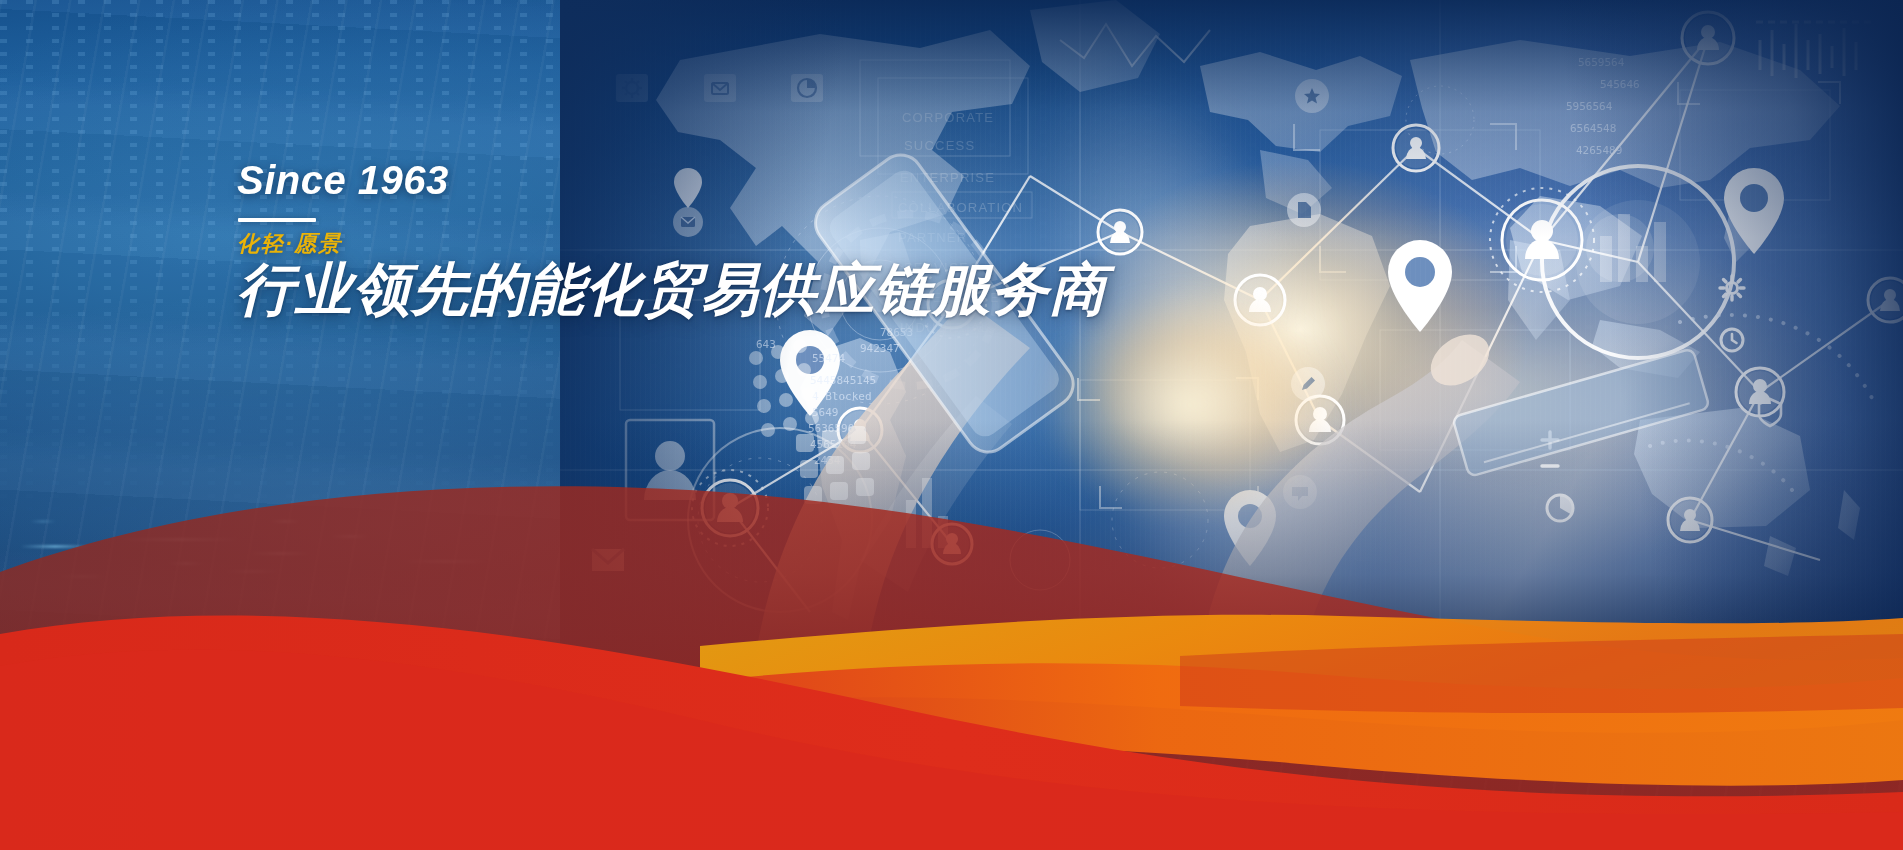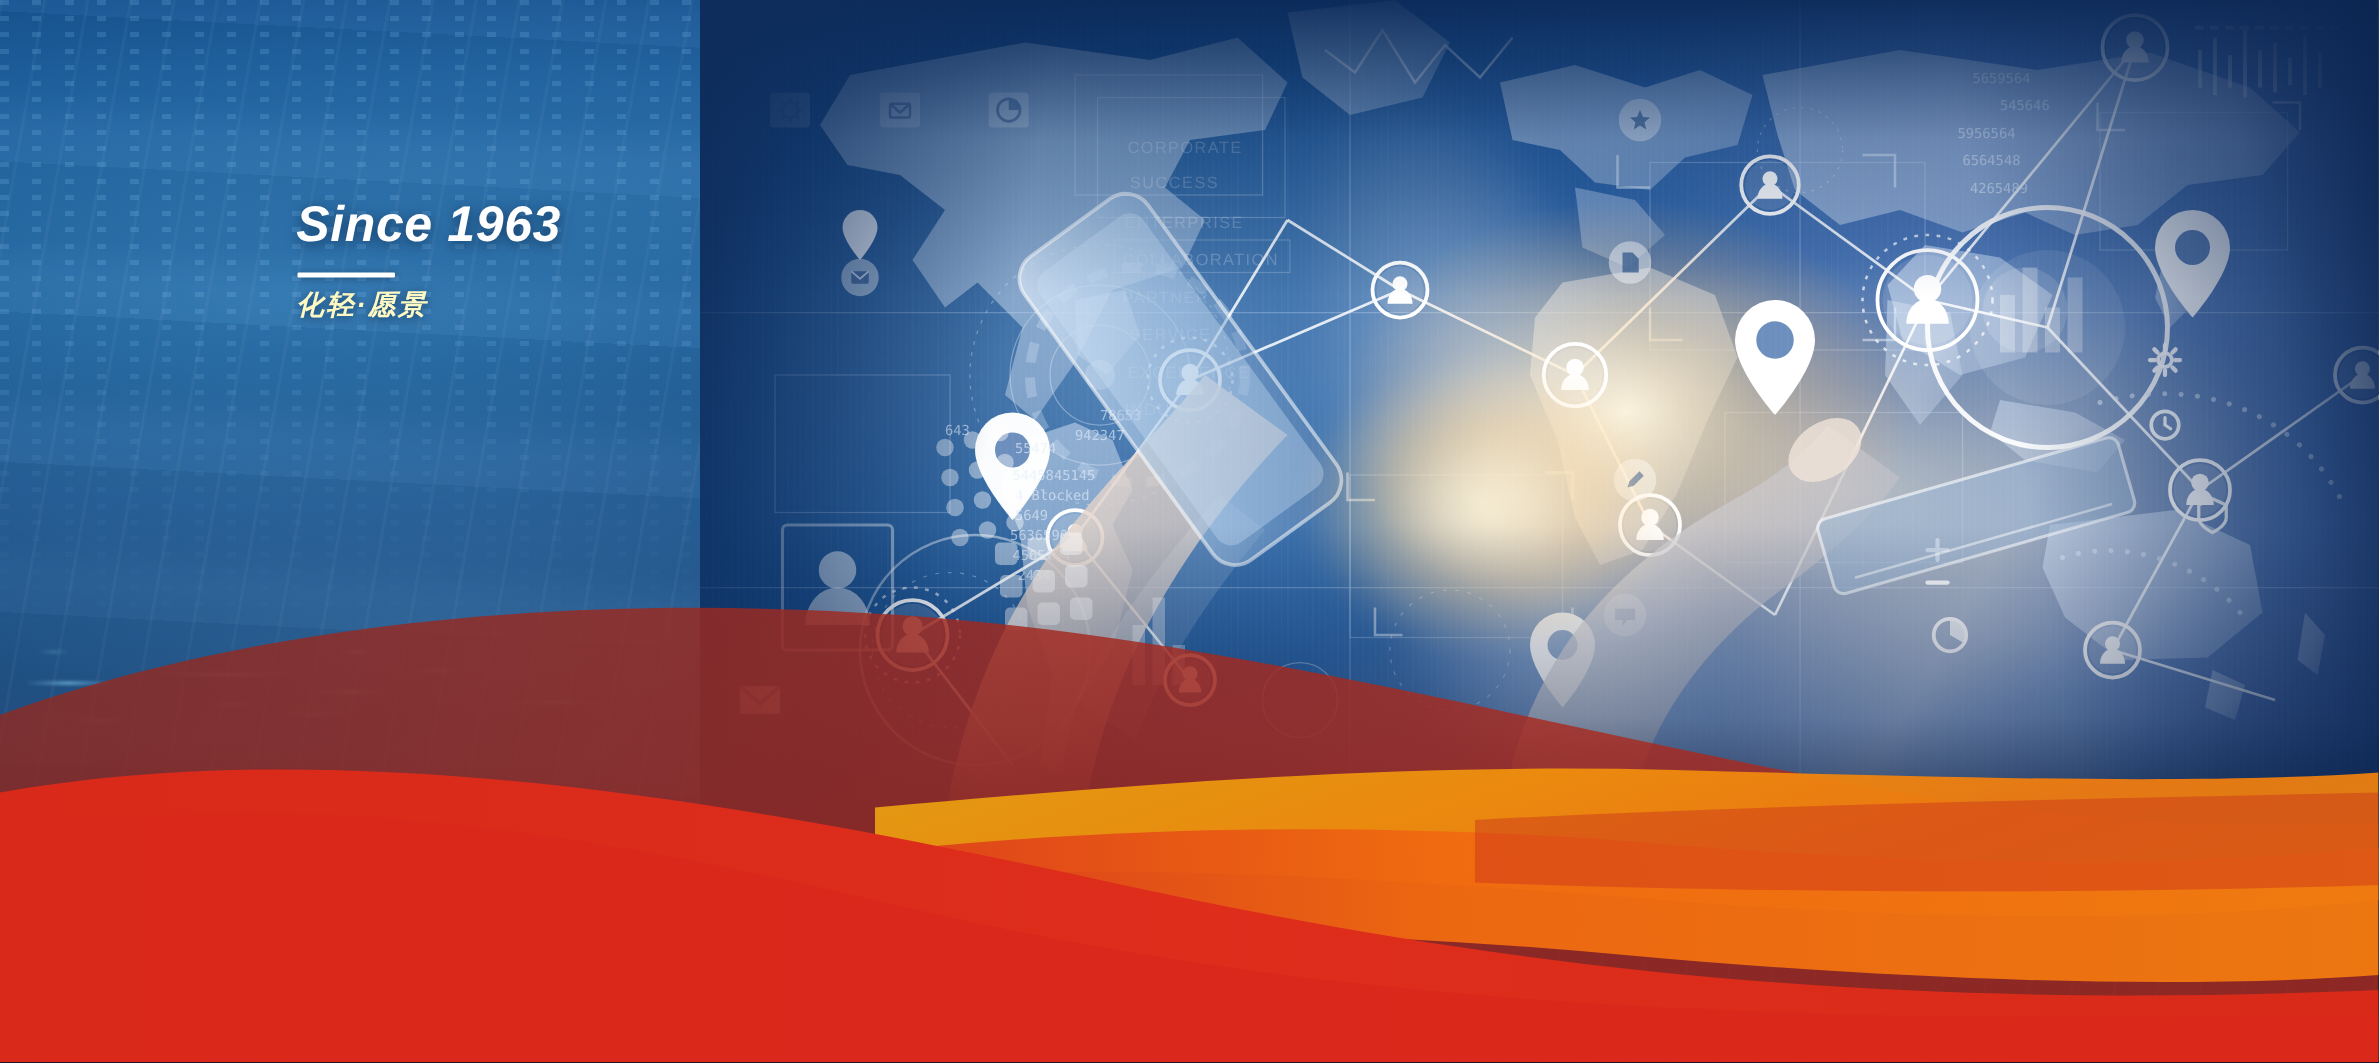--- a/index.html
+++ b/index.html
@@ -112,21 +112,21 @@
     font-size:40px;font-weight:bold;font-style:italic;color:#ffffff;
     letter-spacing:.5px;line-height:1;
     text-shadow:0 2px 10px rgba(3,20,45,.55);
     margin:0;
   }
   #rule{
     width:78px;height:4px;background:#ffffff;margin:18px 0 10px 1px;border-radius:1px;
     box-shadow:0 1px 6px rgba(3,20,45,.4);
   }
   #sub{
-    font-size:22px;font-weight:bold;font-style:italic;color:#fef9c3;
+    font-size:22px;font-weight:bold;font-style:italic;color:#eab308;
     letter-spacing:2px;line-height:1.1;margin:0 0 2px 0;
     text-shadow:0 2px 8px rgba(3,20,45,.5);
   }
   #head{
     font-size:57px;font-weight:bold;font-style:italic;color:#ffffff;
     letter-spacing:1px;line-height:1.12;margin:0;white-space:nowrap;
     text-shadow:0 3px 16px rgba(6,26,56,.55), 0 1px 3px rgba(6,26,56,.45);
   }
 </style>
 </head>
@@ -637,15 +637,16 @@
 
     <path d="M0 246 C200 210 430 236 700 300 C960 362 1260 404 1903 392 L1903 430 L0 430 Z" fill="#d9291c" opacity=".85"></path>
 
     <path d="M1180 236 C1400 224 1640 220 1903 214 L1903 288 C1650 296 1400 294 1180 286 Z" fill="#c9301d" opacity=".45"></path>
   </svg>
 
   <div id="copy">
     <h2 id="since">Since 1963</h2>
     <div id="rule"></div>
     <p id="sub">化轻·愿景</p>
+    <h1 id="head">行业领先的能化贸易供应链服务商</h1>
   </div>
 
 </div>
 
 </body></html>

